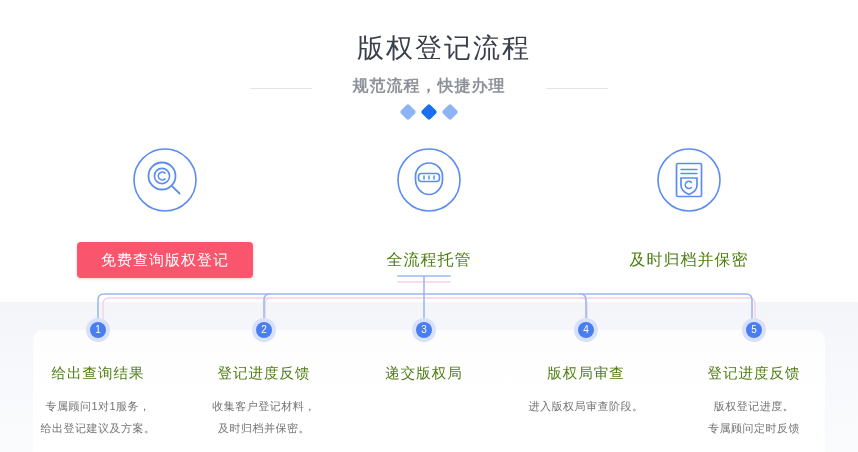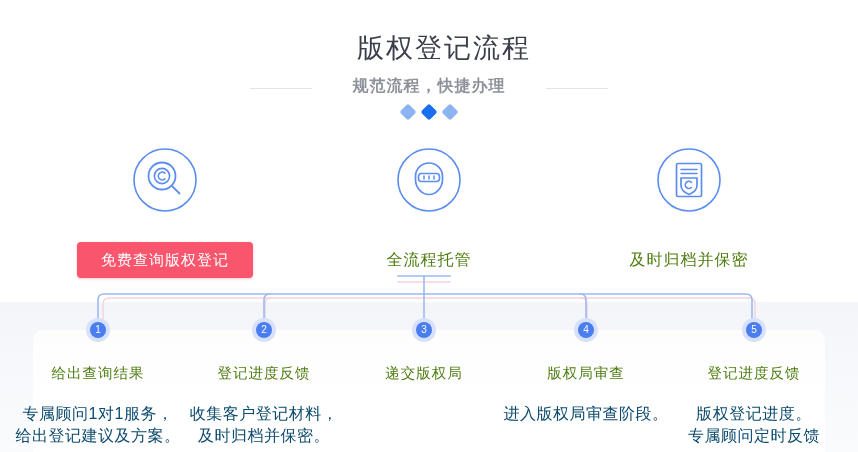--- a/index.html
+++ b/index.html
@@ -73,21 +73,21 @@
     position:absolute;left:0;top:0;width:24px;height:24px;border-radius:50%;
     background:#d7e1fb;
   }
   .dot-core{
     position:absolute;left:4px;top:4px;width:16px;height:16px;border-radius:50%;
     background:#4a7df0;color:#fff;font-size:10px;line-height:16px;text-align:center;
     font-family:"Liberation Sans",sans-serif;
   }
   .step-title{margin-top:22px;font-size:14.5px;color:#4d7c0f;letter-spacing:1px;}
   .step-desc{
-    margin-top:20px;font-size:16px;color:#0c4a6e;line-height:22px;letter-spacing:.5px;
+    margin-top:12px;font-size:11px;color:#737373;line-height:22px;letter-spacing:.5px;
   }
   .step-desc div{white-space:nowrap;}
 </style>
 </head>
 <body>
 
 <div class="stage">
 
   <div class="panel-outer"></div>
   <div class="panel-inner"></div>

